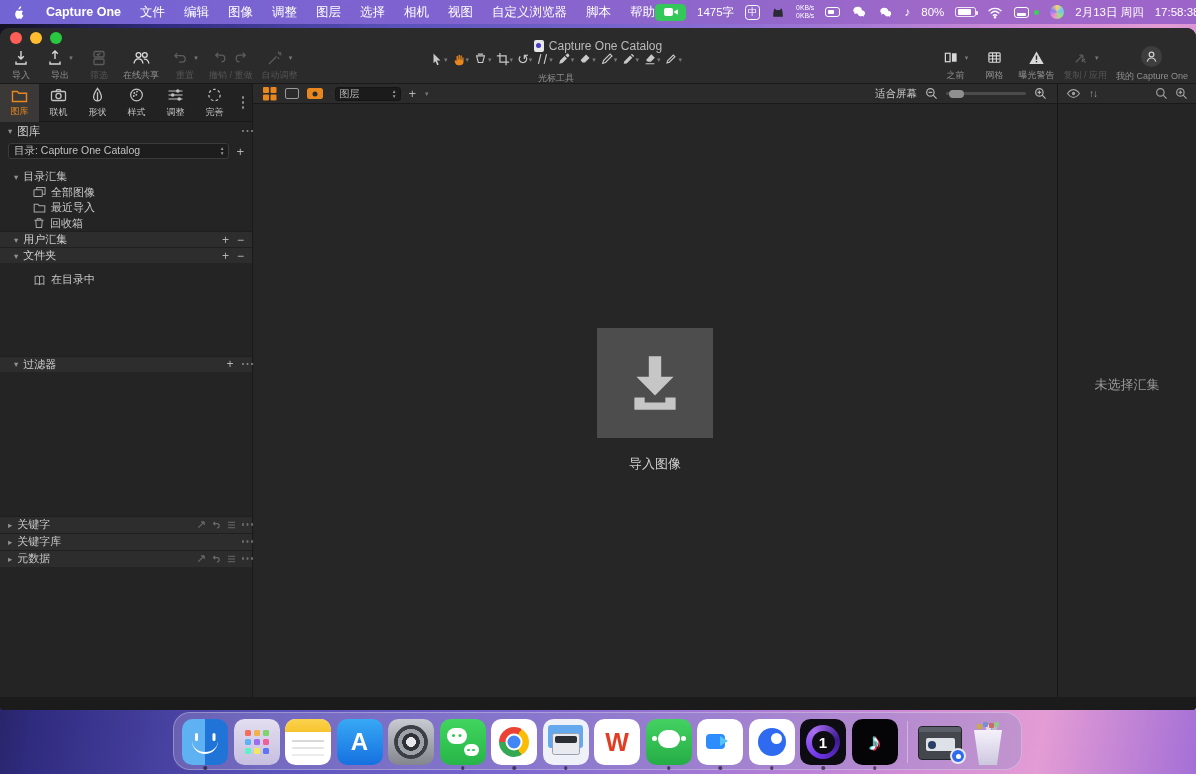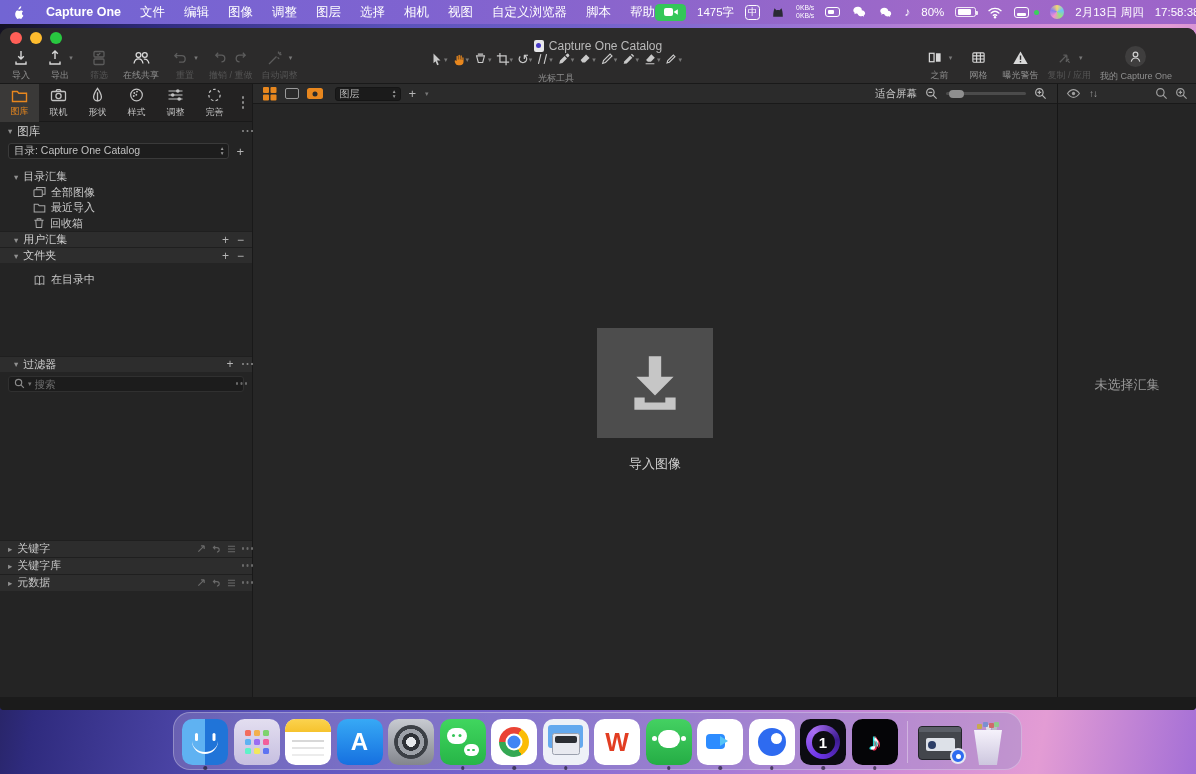--- a/index.html
+++ b/index.html
@@ -29,21 +29,21 @@
 .window{position:absolute;top:28px;left:0;width:1196px;height:682px;background:#242424;border-radius:9px 9px 4px 4px;overflow:hidden}
 .header{position:absolute;top:0;left:0;right:0;height:56px;background:#2c2b2b;border-bottom:1px solid #191919}
 .lights{position:absolute;left:10px;top:4px;display:flex;gap:8px}
 .light{width:12px;height:12px;border-radius:50%}
 .lr{background:#ff5f57}.ly{background:#febc2e}.lg{background:#28c840}
 .title{height:18px;display:flex;align-items:center;justify-content:center;gap:5px;font-size:12px;color:#b9b9b9;padding-top:17px}
 .docic{width:10px;height:12px;background:#e8e8ea;border-radius:2px;position:relative}
 .docic::after{content:"";position:absolute;left:2.5px;top:3.5px;width:5px;height:5px;border-radius:50%;background:#4638c8}
 .toolrow{position:absolute;top:20px;left:0;right:0;height:36px}
 .grp{position:absolute;top:1px;display:flex;align-items:flex-start;gap:9px}
-.g-left{left:6px}.g-edit{left:170px}.g-cursor{left:430px;flex-direction:column;align-items:center;gap:2px}.g-right{right:24px}
+.g-left{left:6px}.g-edit{left:170px}.g-cursor{left:430px;flex-direction:column;align-items:center;gap:2px}.g-right{right:8px}
 .tb{display:flex;flex-direction:column;align-items:center;gap:3px;color:#d8d8d8;min-width:30px}
 .tb .ic{height:17px;display:flex;align-items:center;gap:5px}
 .tb .lbl{font-size:9px;color:#8f8f8f;white-space:nowrap}
 .tb.dim{color:#5c5c5c}.tb.dim .lbl{color:#555}
 .chv{font-size:7px;color:#787878;line-height:7px;align-self:center;margin-left:1px}
 svg.si{display:block}
 .toolsrow{display:flex;gap:4px;height:20px;align-items:center}
 .toolbtn{display:flex;align-items:center;color:#c9c9c9}
 .toolbtn .chv{margin-left:0}
 .rot{font-size:14px;line-height:14px;color:#c9c9c9}
@@ -703,33 +703,20 @@
     </div>
     <div class="sp1"></div>
     <div class="sech">
       <span class="dis">▾</span>
       <span>过滤器</span>
       <span class="pright">
         <span class="hbtn">+</span>
         <span class="h3d" style="margin:0"></span>
       </span>
     </div>
-    <div class="searchrow">
-      <span>
-          <svg class="si" width="11" height="11" viewBox="0 0 14 14">
-            <g fill="none" stroke="currentColor" stroke-width="1.5">
-              <circle cx="5.8" cy="5.8" r="4"></circle>
-              <path d="M8.8 8.8 12.5 12.5"></path>
-            </g>
-          </svg>
-        </span>
-      <span class="chv" style="margin:0">▾</span>
-      <input placeholder="搜索" style="">
-      <span class="h3d" style="margin:0;color:#6a6a6a"></span>
-    </div>
     <div class="sp2"></div>
     <div class="crow">
       <span class="dis">▸</span>
       <span>关键字</span>
       <span class="rics">
         <span>
             <svg class="si" width="9" height="9" viewBox="0 0 10 10">
               <path fill="none" stroke="currentColor" stroke-width="1.3" d="M1.5 8.5 8 2M8 2H4.5M8 2v3.5"></path>
             </svg>
           </span>

